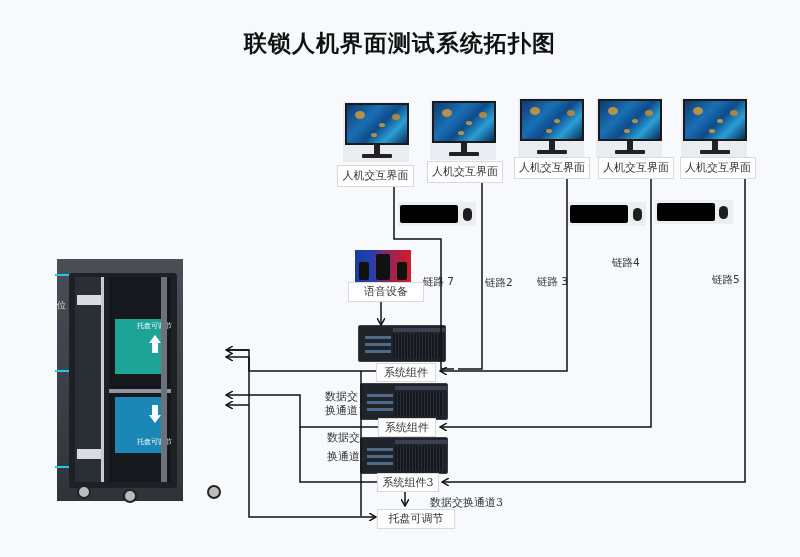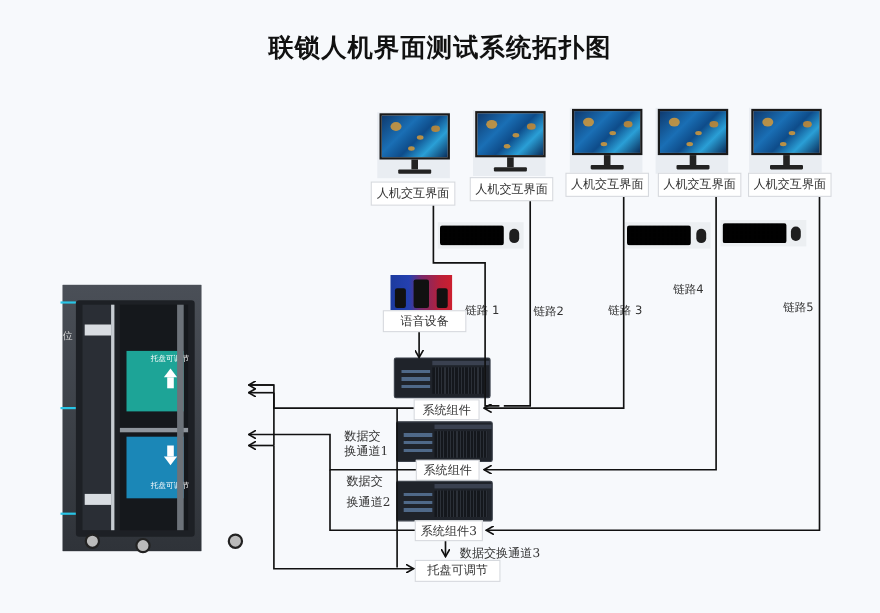--- a/index.html
+++ b/index.html
@@ -17,21 +17,21 @@
   .mouse{position:absolute;width:9px;height:13px;background:#1e1e1e;border-radius:5px;}
   .kbd-bg{position:absolute;background:#eceff2;}
   .speaker{position:absolute;width:56px;height:32px;background:linear-gradient(90deg,#1c3b9e 0%,#2440b0 30%,#7a2a6b 50%,#b8203a 80%,#cc1f2f 100%);}
   .speaker .spk{position:absolute;background:#111;border-radius:2px;}
   .server{position:absolute;width:90px;height:35px;background:#1f232a;border:1px solid #3a404a;box-sizing:border-box;border-radius:2px;}
   .server .grille{position:absolute;right:4px;top:8px;width:48px;height:24px;background:repeating-linear-gradient(90deg,#14171c 0 2px,#2b3038 2px 3px);}
   .server .ports{position:absolute;left:6px;top:9px;width:26px;height:22px;background:repeating-linear-gradient(0deg,#1f232a 0 4px,#5b7aa0 4px 7px);opacity:.8;}
   .server .led{position:absolute;left:36px;top:26px;width:3px;height:3px;background:#e89a2a;border-radius:50%;}
   .server .topbar{position:absolute;left:34px;top:2px;width:52px;height:4px;background:#3a4150;}
   .cabinet{position:absolute;left:57px;top:259px;width:126px;height:242px;background:#3c4148;}
-  .txt{position:absolute;font-family:"DejaVu Serif","Liberation Serif",serif;font-size:11px;color:#333;white-space:nowrap;}
+  .txt{position:absolute;font-family:"DejaVu Serif","Liberation Serif",serif;font-size:11px;color:#333;white-space:nowrap;margin-left:12px;}
   .txt-sans{position:absolute;font-family:"DejaVu Sans","Liberation Sans",sans-serif;font-size:10.5px;color:#333;white-space:nowrap;}
 </style>
 </head>
 <body>
 
 <div class="title">联锁人机界面测试系统拓扑图</div>
 
 <div>
   <div class="mon-bg" style="left:343px;top:102px;width:66px;height:60px;"></div>
   <div class="monitor" style="left:345px;top:103px;">
@@ -84,23 +84,23 @@
       <div class="screen"></div>
       <div class="neck"></div>
       <div class="foot"></div>
     </div>
   <div class="label-box" style="left:680px;top:157px;width:76px;height:22px;line-height:20px;">人机交互界面</div>
   <div class="kbd-bg" style="left:655px;top:200px;width:78px;height:24px;"></div>
   <div class="kbd" style="left:657px;top:203px;"></div>
   <div class="mouse" style="left:719px;top:206px;"></div>
 </div>
 
-<div class="txt-sans" style="left:423px;top:275px;">链路 1</div>
+<div class="txt-sans" style="left:423px;top:275px;">链路 7</div>
 <div class="txt-sans" style="left:485px;top:276px;">链路2</div>
-<div class="txt-sans" style="left:537px;top:275px;margin-left:16px;">链路 3</div>
+<div class="txt-sans" style="left:537px;top:275px;">链路 3</div>
 <div class="txt-sans" style="left:612px;top:256px;">链路4</div>
 <div class="txt-sans" style="left:712px;top:273px;">链路5</div>
 
 <div>
   <div class="speaker" style="left:355px;top:250px;">
     <div class="spk" style="left:4px;top:12px;width:10px;height:18px;"></div>
     <div class="spk" style="left:21px;top:4px;width:14px;height:26px;"></div>
     <div class="spk" style="left:42px;top:12px;width:10px;height:18px;"></div>
   </div>
   <div class="label-box" style="left:348px;top:282px;width:76px;height:20px;line-height:18px;">语音设备</div>

